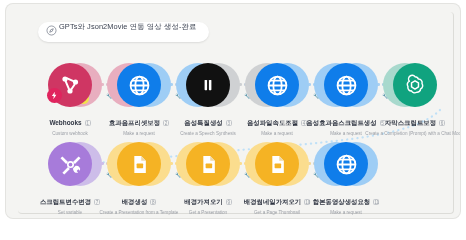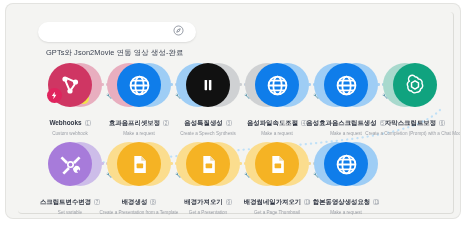--- a/index.html
+++ b/index.html
@@ -31,28 +31,27 @@
     background: #f4f4f2;
     border-radius: 4px;
     border-right: 1px solid #dcdcd8;
     border-bottom: 1px solid #dcdcd8;
   }
   
   .title-chip {
     position: absolute;
     left: 20px; top: 10px;
     height: 20px;
-    display: flex; align-items: flex-end;
-    gap: 15px;
+    display: flex; align-items: flex-start;
+    gap: 2px;
     padding: 0 12px 0 8px;
     background: #ffffff;
     border-radius: 10px;
     box-shadow: 0 1px 2px rgba(0,0,0,.10);
     z-index: 30;
-    flex-direction: column;
   }
   .title-chip .chip-icon { width: 11px; height: 11px; display:block; flex: none; }
   .title-text {
     font-size: 7.4px;
     color: #3b4251;
     letter-spacing: .1px;
     white-space: nowrap;
   }
   
   .row { position: absolute; left: 0; top: 0; }

